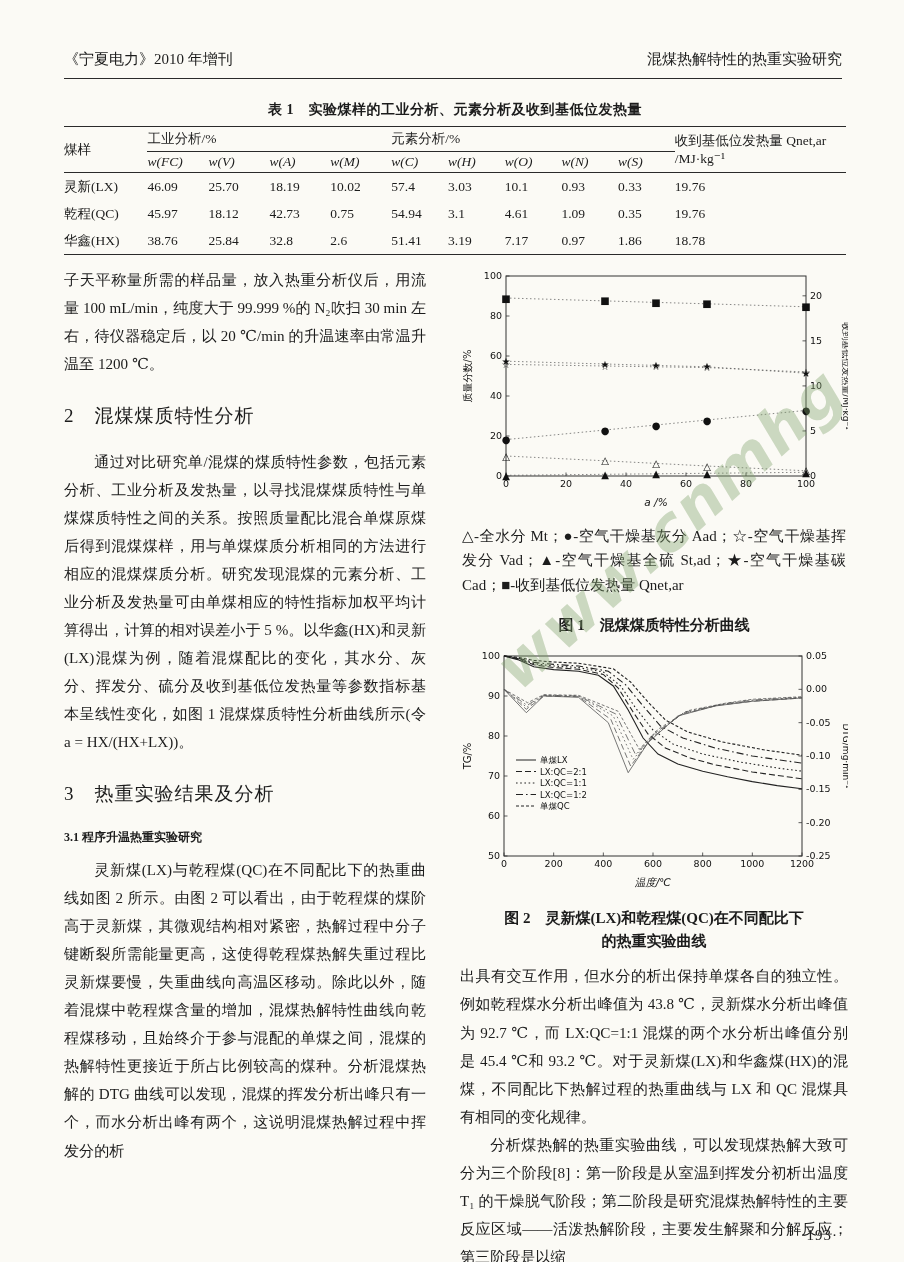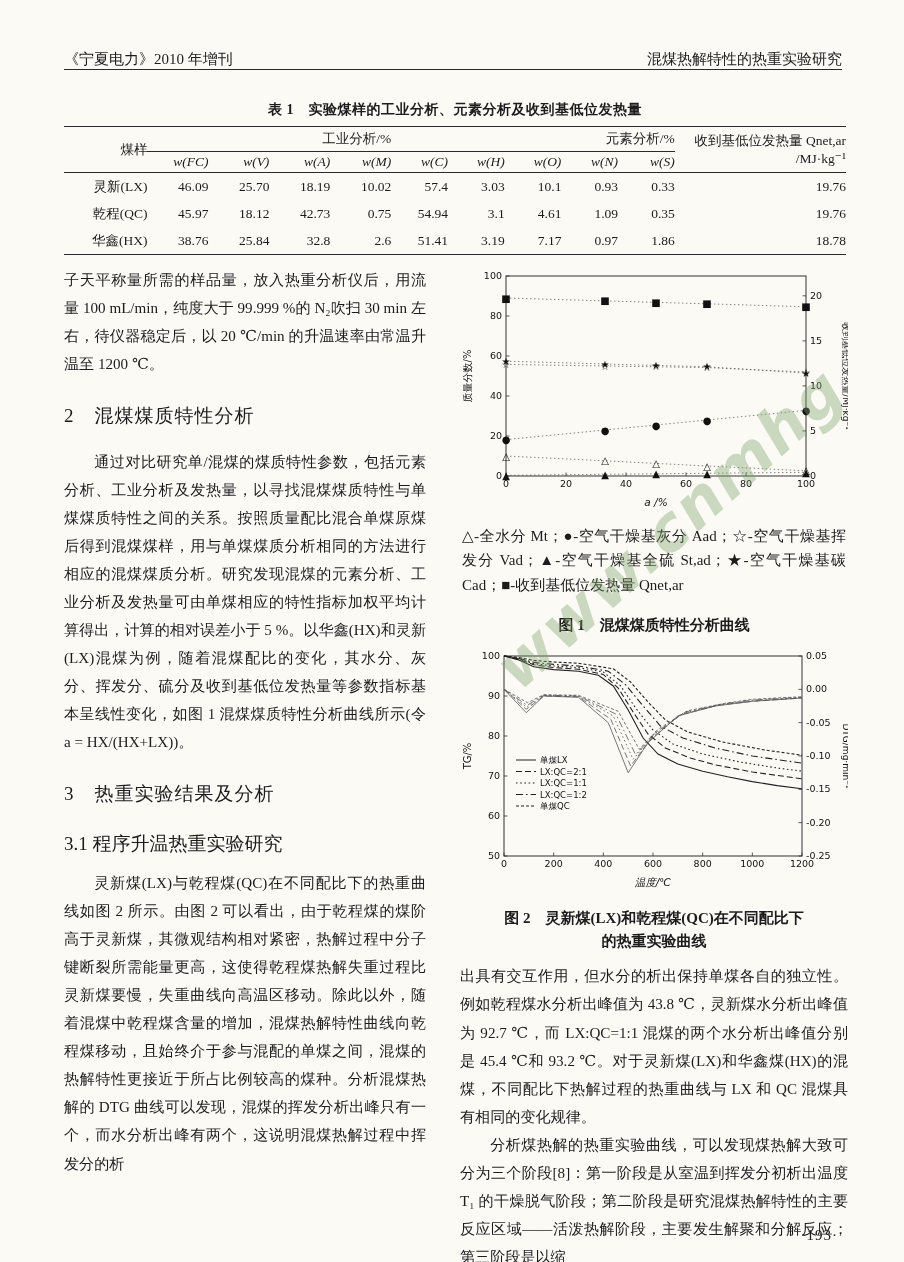--- a/index.html
+++ b/index.html
@@ -1,35 +1,35 @@
 <!DOCTYPE html>
 <html><head>
 <meta charset="utf-8">
 <style>
   *{box-sizing:border-box;margin:0;padding:0}
   body{background:#d8d8d4;font-family:"Liberation Serif","DejaVu Serif",serif;color:#1c1c1c}
   .page{width:904px;height:1262px;margin:0 auto;background:#fbfaf5;position:relative;overflow:hidden}
-  .hdr{position:absolute;top:50px;left:64px;right:62px;display:flex;justify-content:space-between;align-items:baseline;font-size:15px;border-bottom:1.6px solid #2a2a2a}
+  .hdr{position:absolute;top:50px;left:64px;right:62px;display:flex;justify-content:space-between;align-items:baseline;font-size:15px;padding-bottom:9px;border-bottom:1.6px solid #2a2a2a}
   .hdr .right{font-weight:400}
   .tblwrap{position:absolute;top:101px;left:64px;right:58px}
   .tbl-cap{text-align:center;font-weight:700;font-size:14px;margin-bottom:7px;letter-spacing:.5px}
-  table{width:100%;border-collapse:collapse;font-size:13.5px;text-align:right;table-layout:fixed}
+  table{width:100%;border-collapse:collapse;font-size:13.5px;text-align:left;table-layout:fixed}
   thead th{font-weight:400;padding:3px 0}
   tr.grp th{border-top:1.6px solid #2a2a2a}
   th.cmid{border-bottom:1px solid #2a2a2a}
   tr.sub th{border-bottom:1.1px solid #2a2a2a;padding:2px 0;font-style:italic}
   th.span2{border-bottom:1.1px solid #2a2a2a;vertical-align:middle}
   tbody td{padding:4.5px 0}
   tbody tr:last-child td{border-bottom:1.6px solid #2a2a2a}
   .cols{position:absolute;top:266px;left:64px;right:56px;display:flex;gap:34px}
   .col{width:50%;font-size:15.1px;line-height:1.86;text-align:justify}
   .col p{text-indent:2em}
   .col p.noindent{text-indent:0}
   .h2x{font-size:19px;font-weight:400;margin:20px 0 14px;letter-spacing:1px}
-  .h3x{font-size:19px;font-weight:400;margin:14px 0 8px}
+  .h3x{font-size:12px;font-weight:700;margin:14px 0 8px}
   .figblock{width:100%;}
   .fig-legend{font-size:15px;line-height:1.62;text-align:justify;margin:14px 2px 4px}
   .fig-cap{text-align:center;font-weight:700;font-size:15px;margin:17px 0 10px;line-height:1.5}
   svg{font-family:"DejaVu Sans","Liberation Sans",sans-serif;display:block;margin:0 auto}
   .watermark{position:absolute;top:640px;left:505px;font-size:62px;font-weight:700;font-style:italic;color:rgba(125,160,105,.38);transform:rotate(-42deg);transform-origin:left center;font-family:"DejaVu Sans",sans-serif;pointer-events:none;letter-spacing:2px}
   .pageno{position:absolute;bottom:18px;right:66px;font-size:15px;letter-spacing:1px}
 </style>
 </head>
 <body>
 

